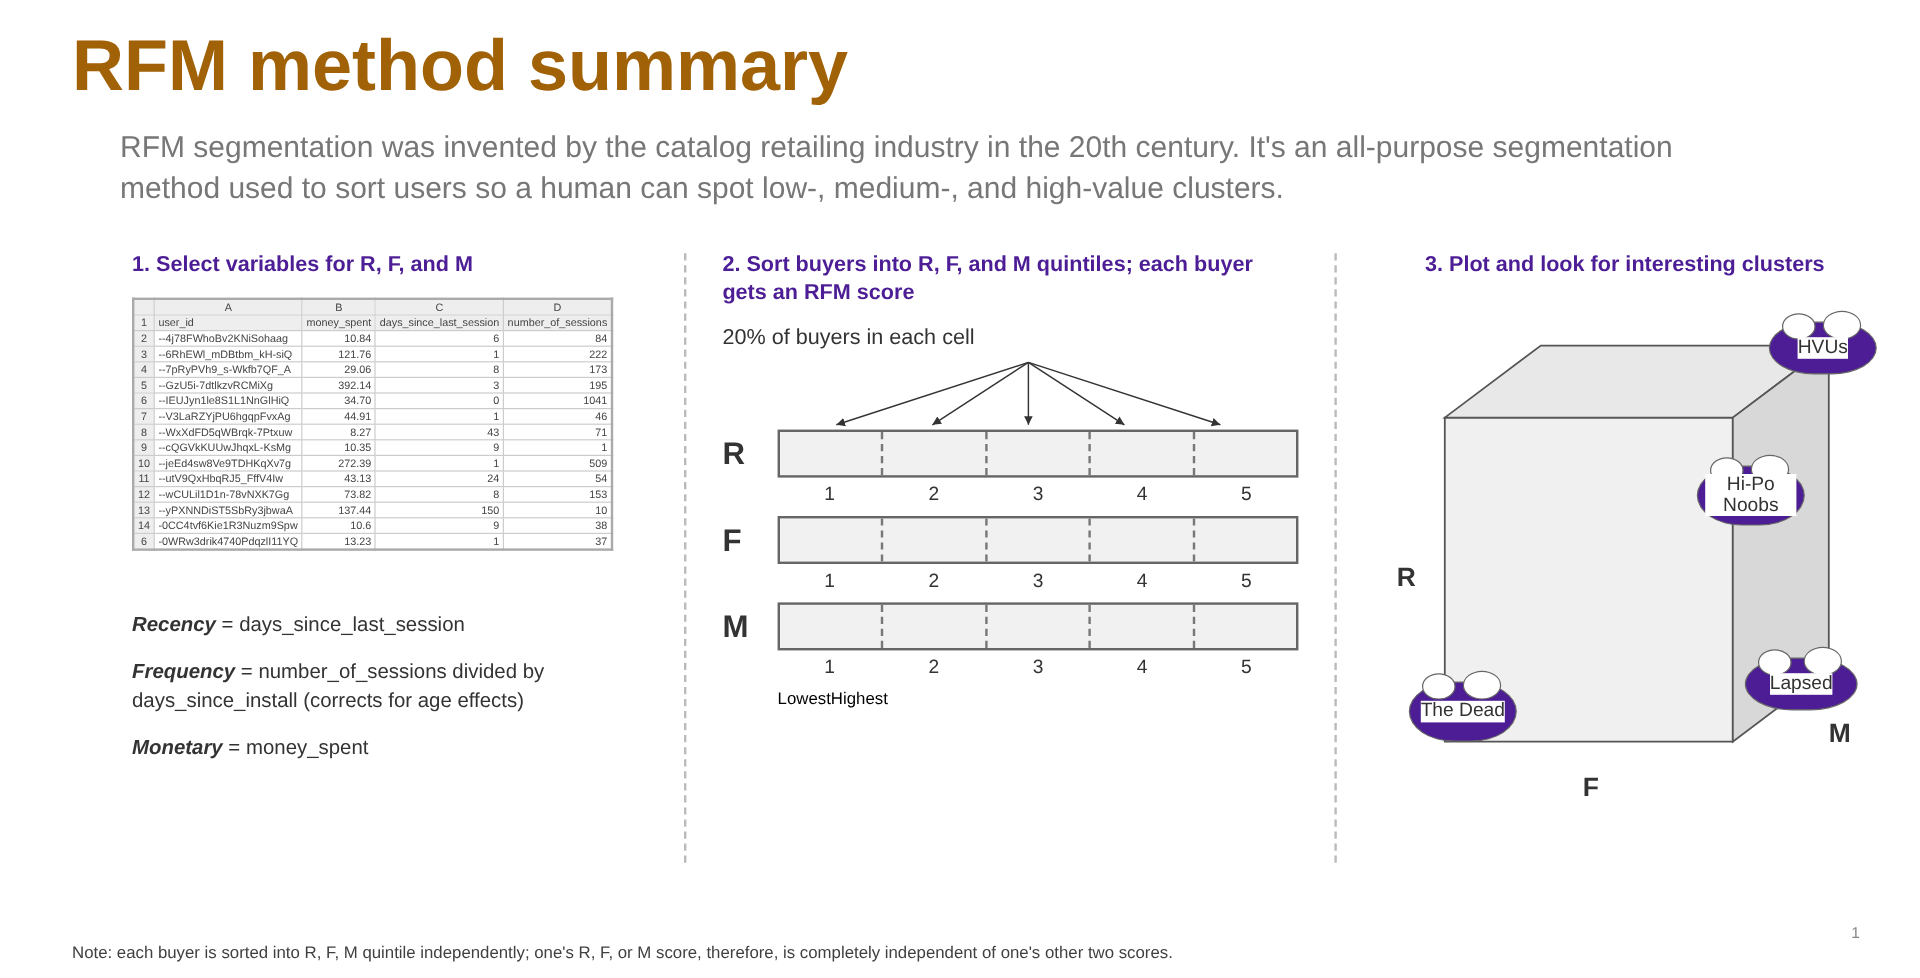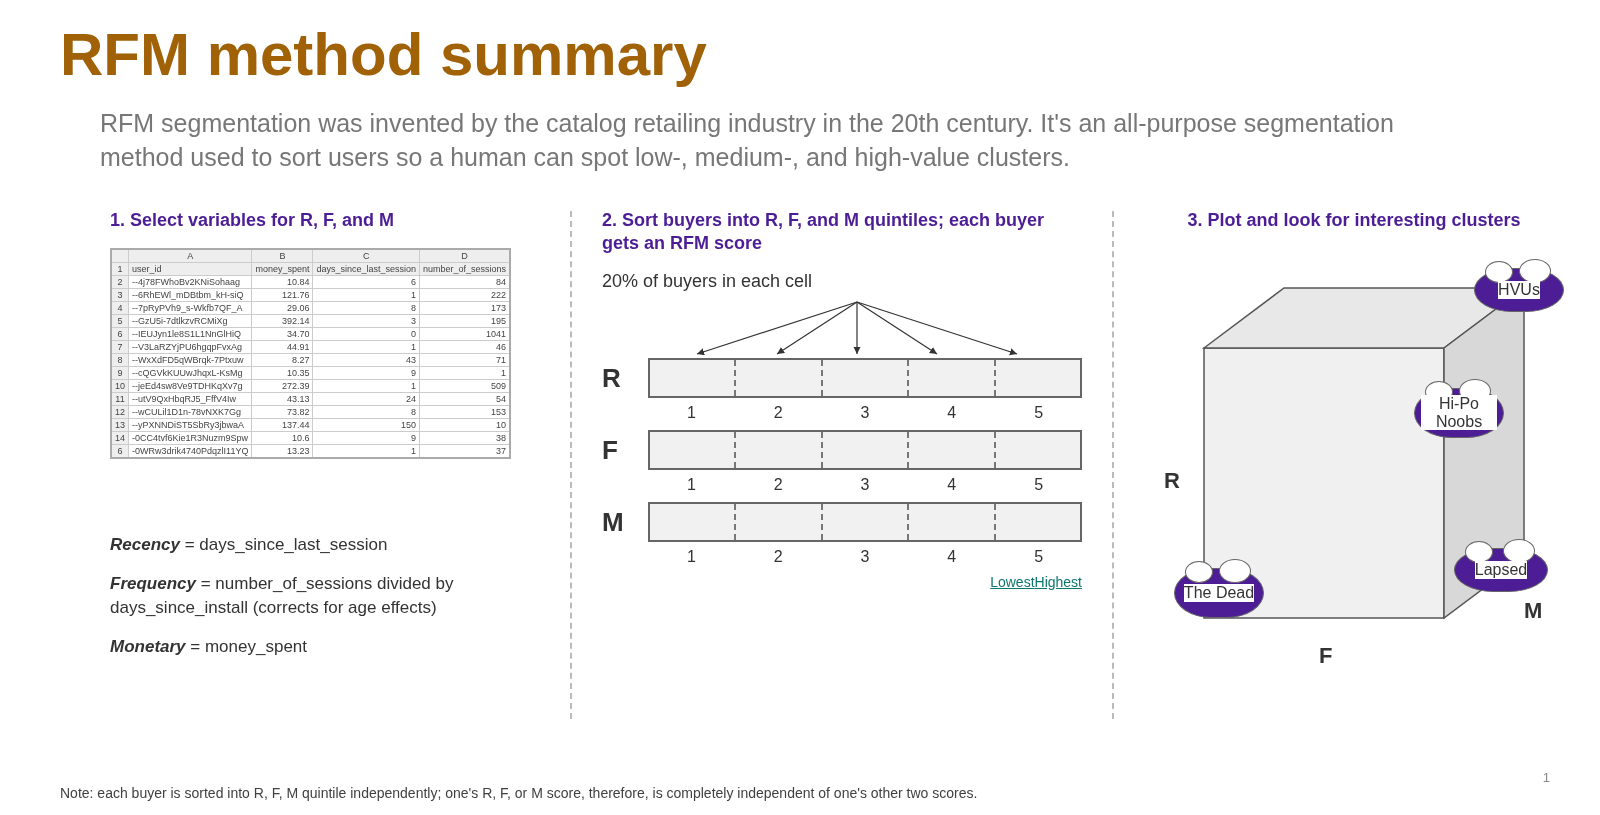--- a/index.html
+++ b/index.html
@@ -79,21 +79,21 @@
     text-align: center;
   }
   .sheet .rowhdr {
     background: #eee;
     text-align: center;
     width: 14px;
   }
   .sheet td.num { text-align: right; }
   .sheet td.uid { max-width: 120px; }
   .defs {
-    margin-top: 74px;
+    margin-top: 50px;
     font-size: 17px;
     color: #333;
     line-height: 1.45;
   }
   .defs p { margin: 0 0 14px 0; }
   .defs .term { font-weight: 700; font-style: italic; }
   
   .subtitle2 {
     text-align: left;
     font-size: 18px;
@@ -132,25 +132,24 @@
   .qnums {
     display: flex;
     margin-left: 46px;
     margin-top: 6px;
     font-size: 16px;
     color: #333;
   }
   .qnums span { flex: 1; text-align: center; }
   .lohi {
     display: flex;
-    justify-content: flex-end;
+    justify-content: flex-start;
     margin: 2px 0 0 46px;
     font-size: 14px;
-    color: #0f766e;
-    text-decoration: underline;
+    color: #000000;
   }
   
   .cubewrap {
     position: relative;
     width: 420px;
     height: 440px;
     margin: 10px auto 0 auto;
   }
   .cloud {
     position: absolute;

